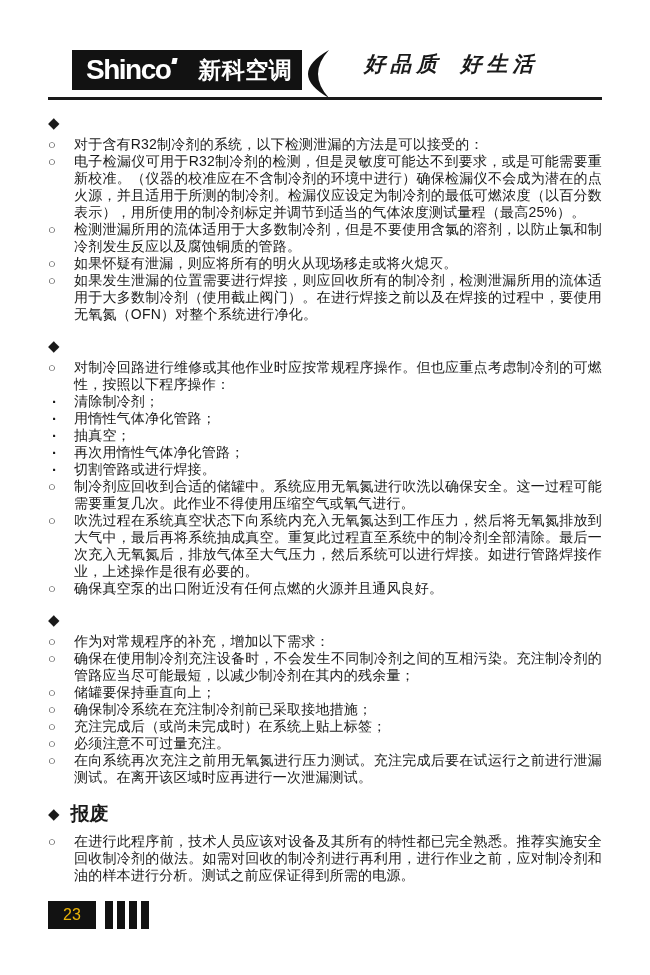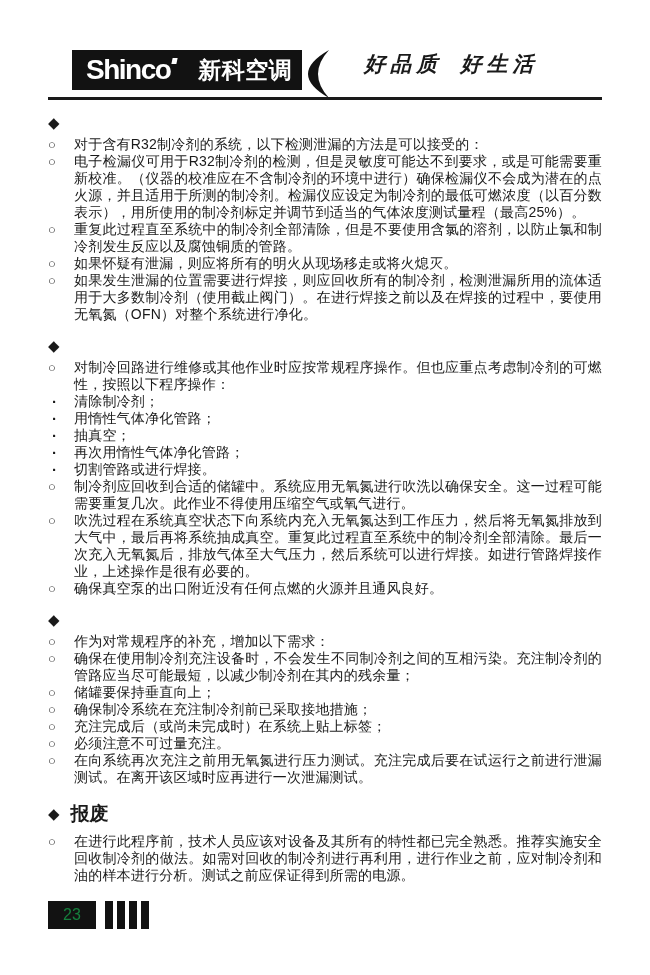--- a/index.html
+++ b/index.html
@@ -51,21 +51,21 @@
   .diamond{font-size:15px;margin-right:11px;line-height:1;}
   .item{display:flex;font-size:14px;line-height:17px;}
   .bullet{flex:none;width:26px;font-size:13px;color:#1a1a1a;}
   .bullet.dot{font-size:15px;font-weight:bold;padding-left:4px;box-sizing:border-box;}
   .itext{flex:1;text-align:justify;letter-spacing:0.2px;}
   .footer{
     position:absolute;left:48px;top:901px;
     display:flex;align-items:center;
   }
   .page-box{
-    width:48px;height:28px;background:#121212;color:#15803d;
+    width:48px;height:28px;background:#121212;color:#eab308;
     display:flex;align-items:center;justify-content:center;
     font-size:16px;margin-right:9px;flex:none;
   }
   .bars{display:flex;gap:4px;}
   .bar{width:8px;height:28px;background:#121212;}
 </style>
 </head>
 <body>
 
 <div class="header">
@@ -91,21 +91,21 @@
   <div class="item">
     <span class="bullet">○</span>
     <span class="itext">对于含有R32制冷剂的系统，以下检测泄漏的方法是可以接受的：</span>
   </div>
   <div class="item">
     <span class="bullet">○</span>
     <span class="itext">电子检漏仪可用于R32制冷剂的检测，但是灵敏度可能达不到要求，或是可能需要重新校准。（仪器的校准应在不含制冷剂的环境中进行）确保检漏仪不会成为潜在的点火源，并且适用于所测的制冷剂。检漏仪应设定为制冷剂的最低可燃浓度（以百分数表示），用所使用的制冷剂标定并调节到适当的气体浓度测试量程（最高25%）。</span>
   </div>
   <div class="item">
     <span class="bullet">○</span>
-    <span class="itext">重复此过程直至系统中的制冷剂全部清除，但是不要使用含氯的溶剂，以防止氯和制冷剂发生反应以及腐蚀铜质的管路。</span>
+    <span class="itext">检测泄漏所用的流体适用于大多数制冷剂，但是不要使用含氯的溶剂，以防止氯和制冷剂发生反应以及腐蚀铜质的管路。</span>
   </div>
   <div class="item">
     <span class="bullet">○</span>
     <span class="itext">如果怀疑有泄漏，则应将所有的明火从现场移走或将火熄灭。</span>
   </div>
   <div class="item">
     <span class="bullet">○</span>
     <span class="itext">如果发生泄漏的位置需要进行焊接，则应回收所有的制冷剂，检测泄漏所用的流体适用于大多数制冷剂（使用截止阀门）。在进行焊接之前以及在焊接的过程中，要使用无氧氮（OFN）对整个系统进行净化。</span>
   </div>
 

